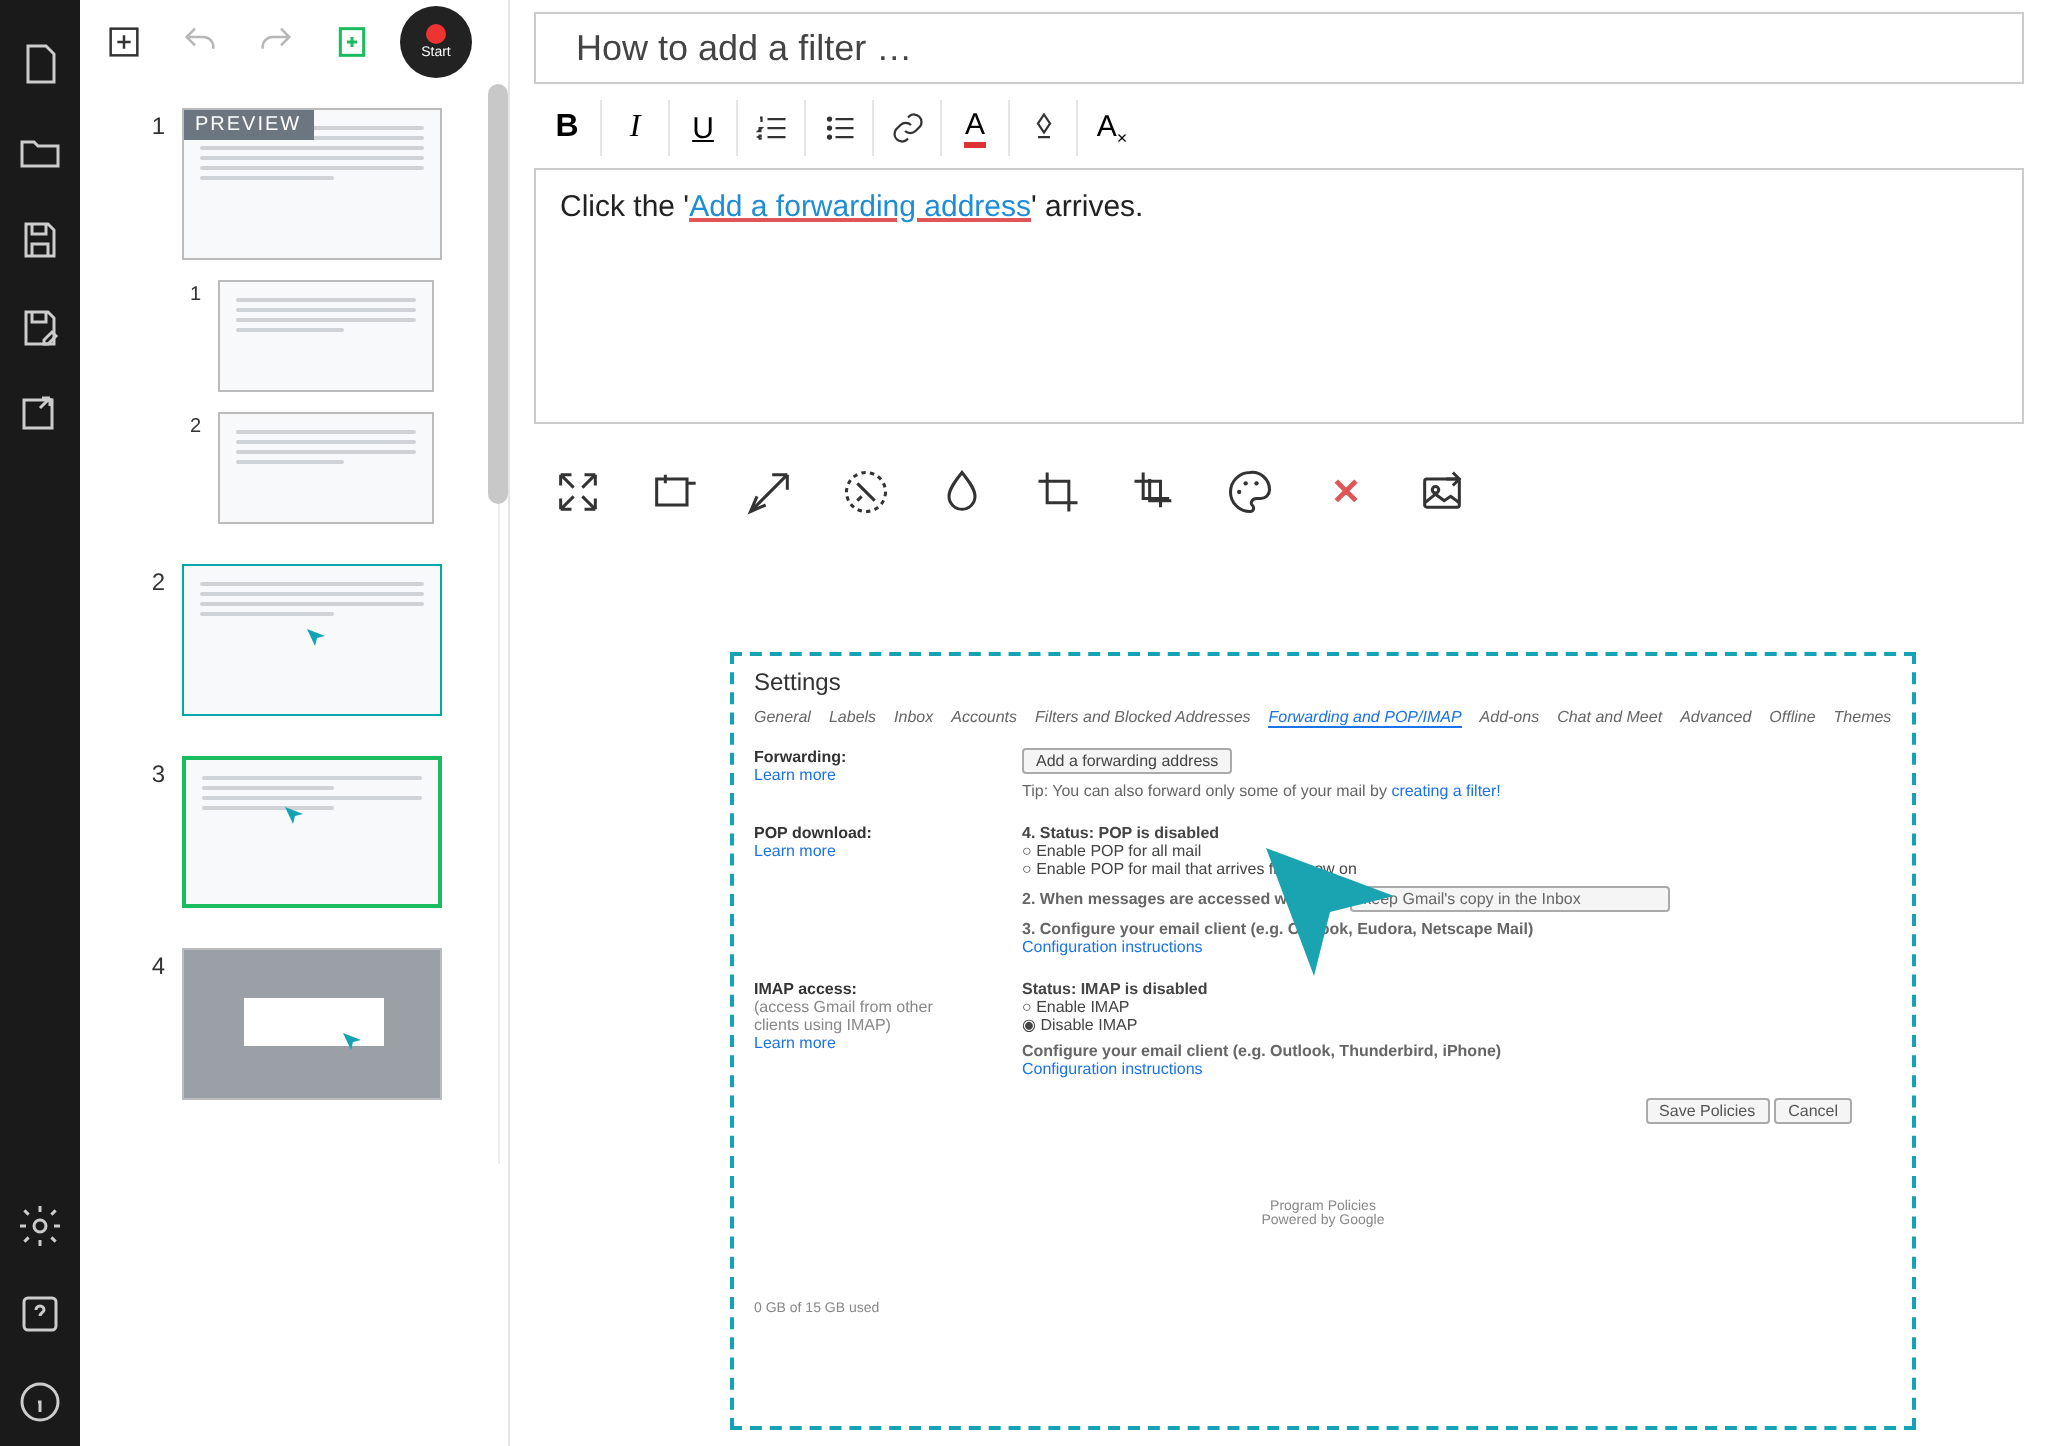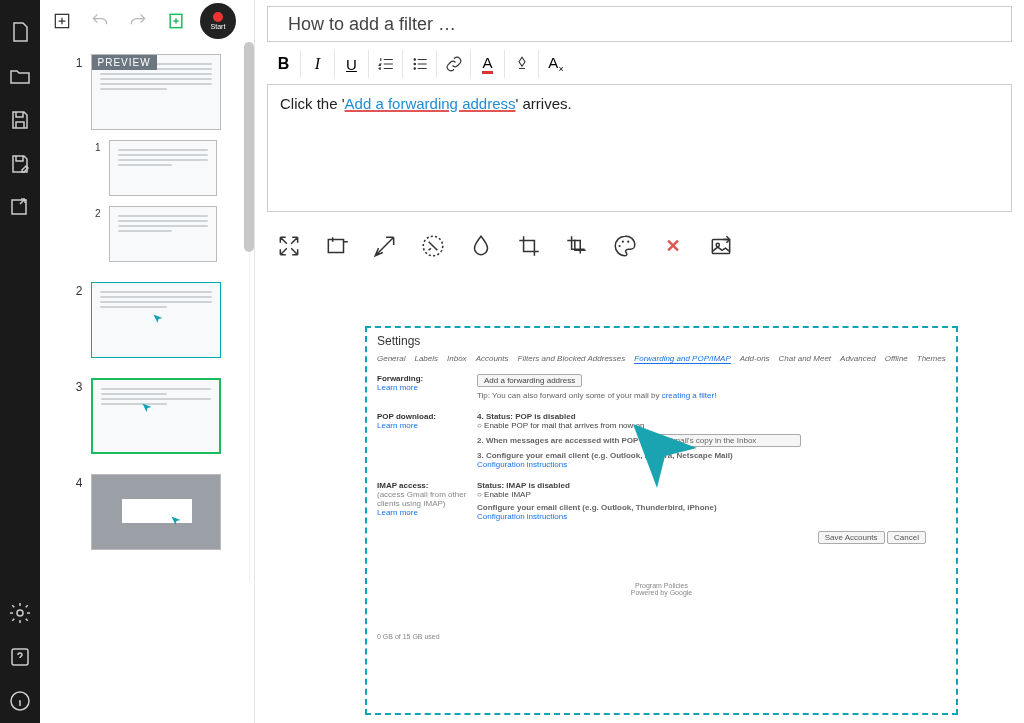--- a/index.html
+++ b/index.html
@@ -51,21 +51,21 @@
 .img-tool.dotted svg { stroke-dasharray: 2 2; }
 .img-tool .red-x { color: #e05555; font-weight: bold; }
 
 .screenshot-canvas { flex: 1; margin-top: 10px; position: relative; background: #fff; overflow: hidden;}
 .sel-rect { position: absolute; left: 98px; top: 50px; right: 54px; bottom: 8px; border: 2px dashed #14a3b5; background: #fff; }
 .settings-mock { position: absolute; left: 6px; top: 2px; right: 6px; font-size: 9px; color: #555;}
 .settings-mock .hdr { font-size: 12px; color: #333; margin: 4px 0 6px 4px; }
 .settings-mock .tabs { display: flex; gap: 9px; color: #1a73e8; font-size: 8px; padding: 0 4px 4px;}
 .settings-mock .tabs span { color: #666; font-style: italic; }
 .settings-mock .tabs .active { color: #1a73e8; border-bottom: 1px solid #1a73e8; }
-.settings-mock .row { display: flex; padding: 6px 4px; gap: 0; }
+.settings-mock .row { display: flex; padding: 6px 4px; gap: 34px; }
 .settings-mock .lbl-col { width: 100px; font-size: 8px;}
 .settings-mock .lbl-col b { display: block; color: #333;}
 .settings-mock .lbl-col a { color: #1a73e8; font-size: 8px;}
 .settings-mock .val-col { flex: 1; font-size: 8px; color: #444;}
 .settings-mock .btn-like { display: inline-block; border: 1px solid #aaa; padding: 1px 6px; font-size: 8px; border-radius: 2px; background: #f5f5f5;}
 .settings-mock .val-col .sub { margin-top: 4px; color: #666;}
 .settings-mock .val-col .sub a {color:#1a73e8;margin-top:45px;}
 .settings-mock .footer-btns { text-align: right; padding: 4px 24px 2px;}
 .settings-mock .prog-pol { text-align: center; font-size: 7px; color: #888; margin-top: 36px;}
 .big-cursor { position: absolute; left: 258px; top: 88px; }
@@ -370,35 +370,37 @@
           <div class="lbl-col"><b>Forwarding:</b><a>Learn more</a></div>
           <div class="val-col">
             <span class="btn-like">Add a forwarding address</span>
             <div class="sub"><span>Tip: You can also forward only some of your mail by </span><a>creating a filter!</a></div>
           </div>
         </div>
         <div class="row">
           <div class="lbl-col"><b>POP download:</b><a>Learn more</a></div>
           <div class="val-col">
             <b>4. Status: POP is disabled</b>
+            <div>○ <span>Enable POP for all mail</span></div>
             <div>○ <span>Enable POP for mail that arrives from now on</span></div>
             <div class="sub"><b>2. When messages are accessed with POP</b> <span class="btn-like" style="width:160px;">keep Gmail's copy in the Inbox</span></div>
             <div class="sub"><b>3. Configure your email client (e.g. Outlook, Eudora, Netscape Mail)</b><br><a>Configuration instructions</a></div>
           </div>
         </div>
         <div class="row">
           <div class="lbl-col"><b>IMAP access:</b><span style="color:#888;">(access Gmail from other clients using IMAP)</span><br><a>Learn more</a></div>
           <div class="val-col">
             <b>Status: IMAP is disabled</b>
             <div>○ <span>Enable IMAP</span></div>
+            <div>◉ <span>Disable IMAP</span></div>
             <div class="sub"><b>Configure your email client (e.g. Outlook, Thunderbird, iPhone)</b><br><a>Configuration instructions</a></div>
           </div>
         </div>
         <div class="footer-btns">
-          <span class="btn-like">Save Accounts</span>
+          <span class="btn-like">Save Policies</span>
           <span class="btn-like">Cancel</span>
         </div>
         <div class="prog-pol">
           <div>Program Policies</div>
           <div>Powered by Google</div>
         </div>
         <div style="position:absolute;left:4px;bottom:-44px;font-size:7px;color:#888;">0 GB of 15 GB used</div>
       </div>
       <svg class="big-cursor" width="80" height="80" viewBox="0 0 100 100">
           <path fill="#1aa3b0" d="M10 10 L90 40 L50 50 L40 90 Z"></path>

